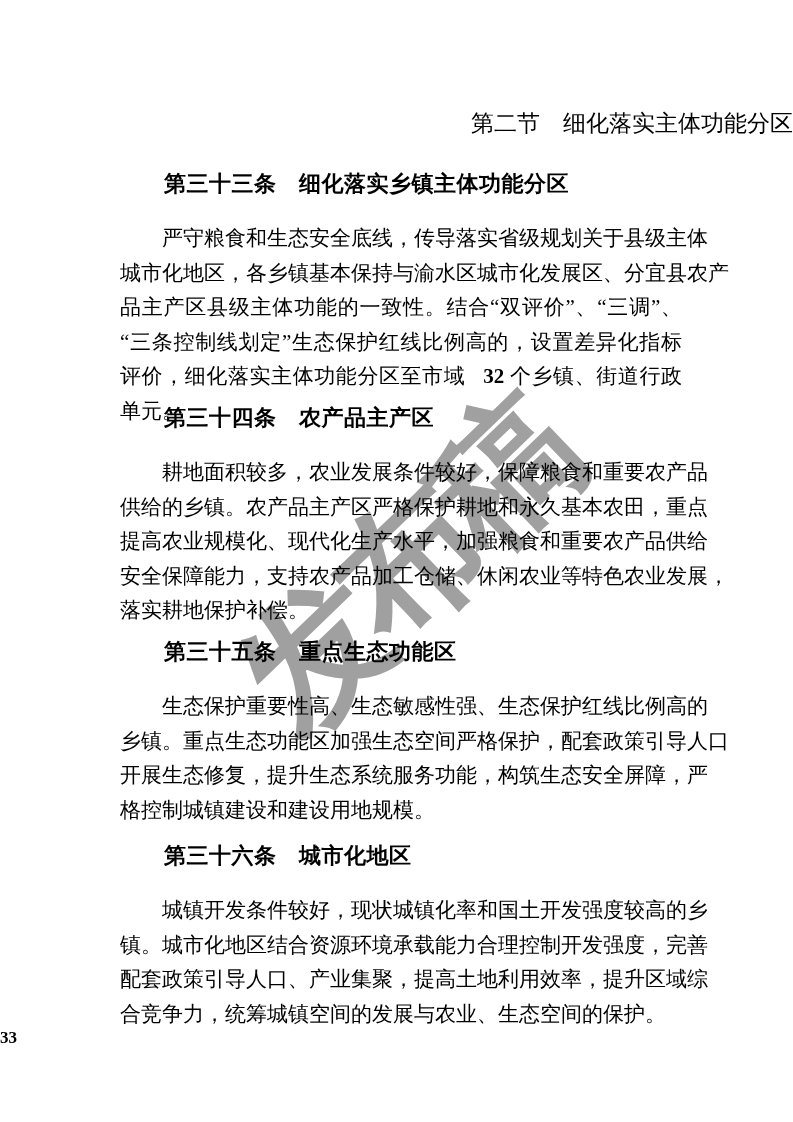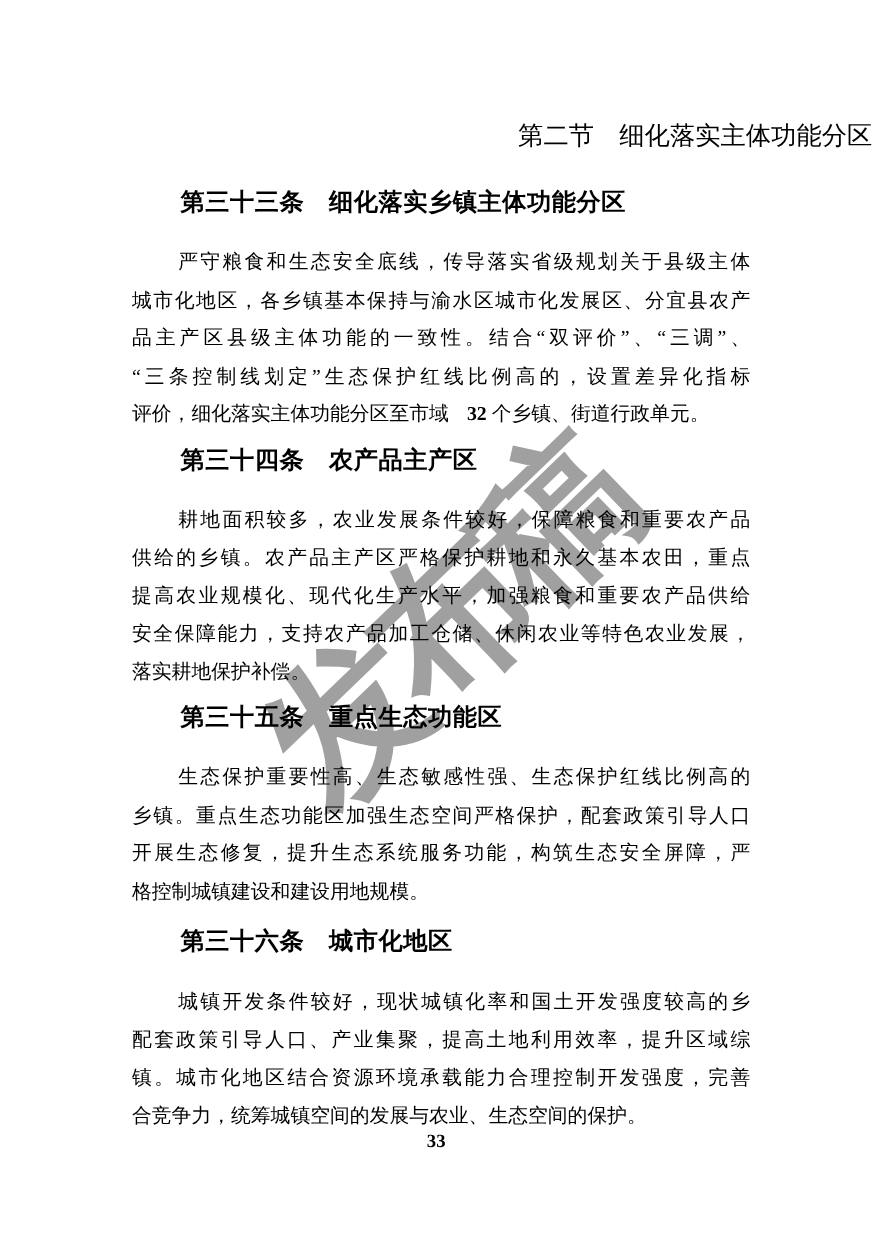--- a/index.html
+++ b/index.html
@@ -39,37 +39,36 @@
     left:120px;width:562px;
     text-indent:44px;
     font-weight:bold;
     font-size:22px;
     line-height:30px;
     letter-spacing:0.5px;
   }
   .para{
     position:absolute;
     left:120px;width:562px;
-    font-size:18px;
+    font-size:21px;
   }
   .line{
     display:block;
     height:34.5px;
     line-height:34.5px;
     text-align:justify;
     text-align-last:justify;
     white-space:nowrap;
   }
   .line.first{text-indent:42px;}
   .line.last{text-align-last:left;white-space:normal;}
   .bold-num{font-weight:bold;margin-left:12px;}
   .page-number{
     position:absolute;
     top:1027px;left:0;width:100%;
-    text-align:center;
     font-weight:bold;
     font-size:17px;
     line-height:22px;
   }
 </style>
 </head>
 <body>
 
 <div class="page">
 
@@ -101,21 +100,21 @@
     <div class="para" style="top:689px">
       <span class="line first">生态保护重要性高、生态敏感性强、生态保护红线比例高的</span>
       <span class="line">乡镇。重点生态功能区加强生态空间严格保护，配套政策引导人口</span>
       <span class="line">开展生态修复，提升生态系统服务功能，构筑生态安全屏障，严</span>
       <span class="line last">格控制城镇建设和建设用地规模。</span>
     </div>
 
     <div class="article-heading" style="top:841px">第三十六条　城市化地区</div>
     <div class="para" style="top:893px">
       <span class="line first">城镇开发条件较好，现状城镇化率和国土开发强度较高的乡</span>
+      <span class="line">镇。城市化地区结合资源环境承载能力合理控制开发强度，完善</span>
       <span class="line">配套政策引导人口、产业集聚，提高土地利用效率，提升区域综</span>
-      <span class="line">镇。城市化地区结合资源环境承载能力合理控制开发强度，完善</span>
       <span class="line last">合竞争力，统筹城镇空间的发展与农业、生态空间的保护。</span>
     </div>
 
     <div class="page-number">33</div>
 
   </div>
 </div>
 
 </body></html>

